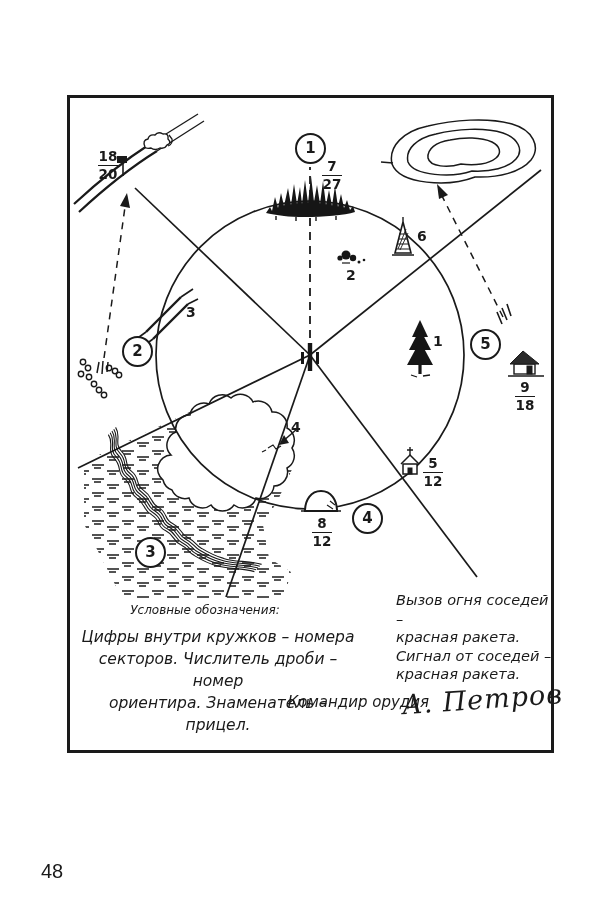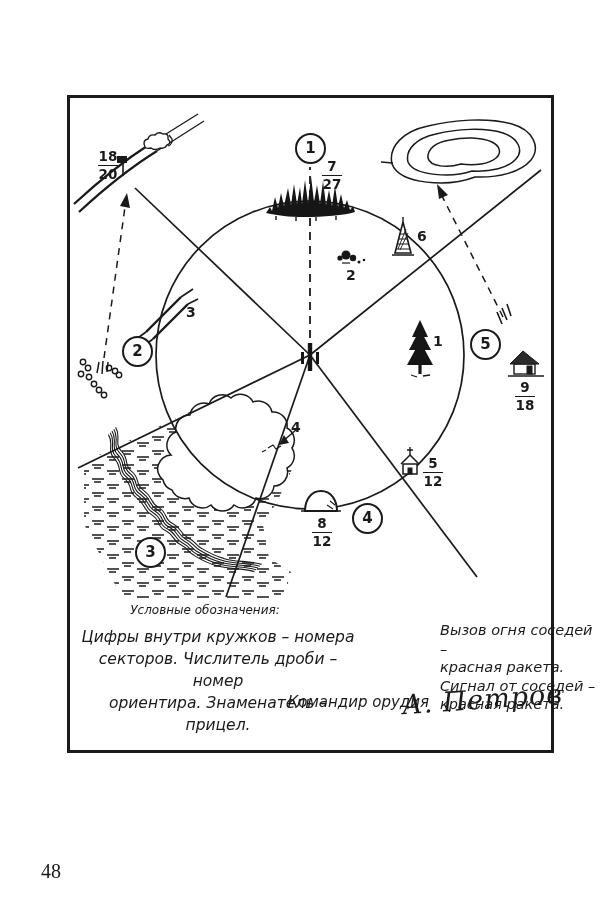--- a/index.html
+++ b/index.html
@@ -10,30 +10,30 @@
           border-radius:50%;background:#fff;display:flex;align-items:center;justify-content:center;
           font-weight:bold;font-size:15px;line-height:1;}
   .frac{position:absolute;width:26px;text-align:center;font-weight:bold;font-size:13.5px;line-height:13px;}
   .frac .num{display:inline-block;min-width:20px;padding-bottom:2px;border-bottom:1.7px solid #1a1a1a;}
   .frac .den{display:block;padding-top:2px;}
   .lm{position:absolute;font-weight:bold;font-size:14px;line-height:1;}
   .legend-title{position:absolute;left:85px;top:603px;width:240px;text-align:center;
                 font-size:12px;font-style:italic;font-weight:500;}
   .legend-left{position:absolute;left:78px;top:626px;width:280px;font-size:15.5px;
                font-style:italic;line-height:22px;text-align:center;}
-  .legend-right{position:absolute;left:396px;top:621px;width:160px;font-size:14.5px;
-                font-style:italic;line-height:18.5px;margin-left:44px;}
+  .legend-right{position:absolute;left:396px;top:591px;width:160px;font-size:14.5px;
+                font-style:italic;line-height:18.5px;}
   .commander{position:absolute;left:248px;top:693px;width:145px;text-align:right;
              font-size:15px;font-style:italic;line-height:19px;margin-left:36px;}
   .signature{position:absolute;left:402px;top:684px;width:150px;font-size:27px;font-style:italic;
              font-family:"DejaVu Serif",serif;transform:rotate(-4deg);letter-spacing:1px;white-space:nowrap;}
   .caption{position:absolute;left:0;top:762px;width:600px;text-align:center;
            font-family:"Liberation Serif",serif;font-weight:bold;font-size:16.5px;
            letter-spacing:1.2px;word-spacing:4px;}
-  .pagenum{position:absolute;left:41px;top:860px;font-family:Liberation Serif, serif;font-size:20px;}
+  .pagenum{position:absolute;left:41px;top:860px;font-family:Liberation Sans, sans-serif;font-size:20px;}
 </style>
 </head>
 <body>
 
 <div class="page">
 
   <svg class="art" width="600" height="909" viewBox="0 0 600 909">
     <defs>
       <pattern id="marsh" width="30" height="14" patternUnits="userSpaceOnUse">
         <path d="M2,3 H14 M4,6 H11" stroke="#1a1a1a" stroke-width="1.3" fill="none"></path>

